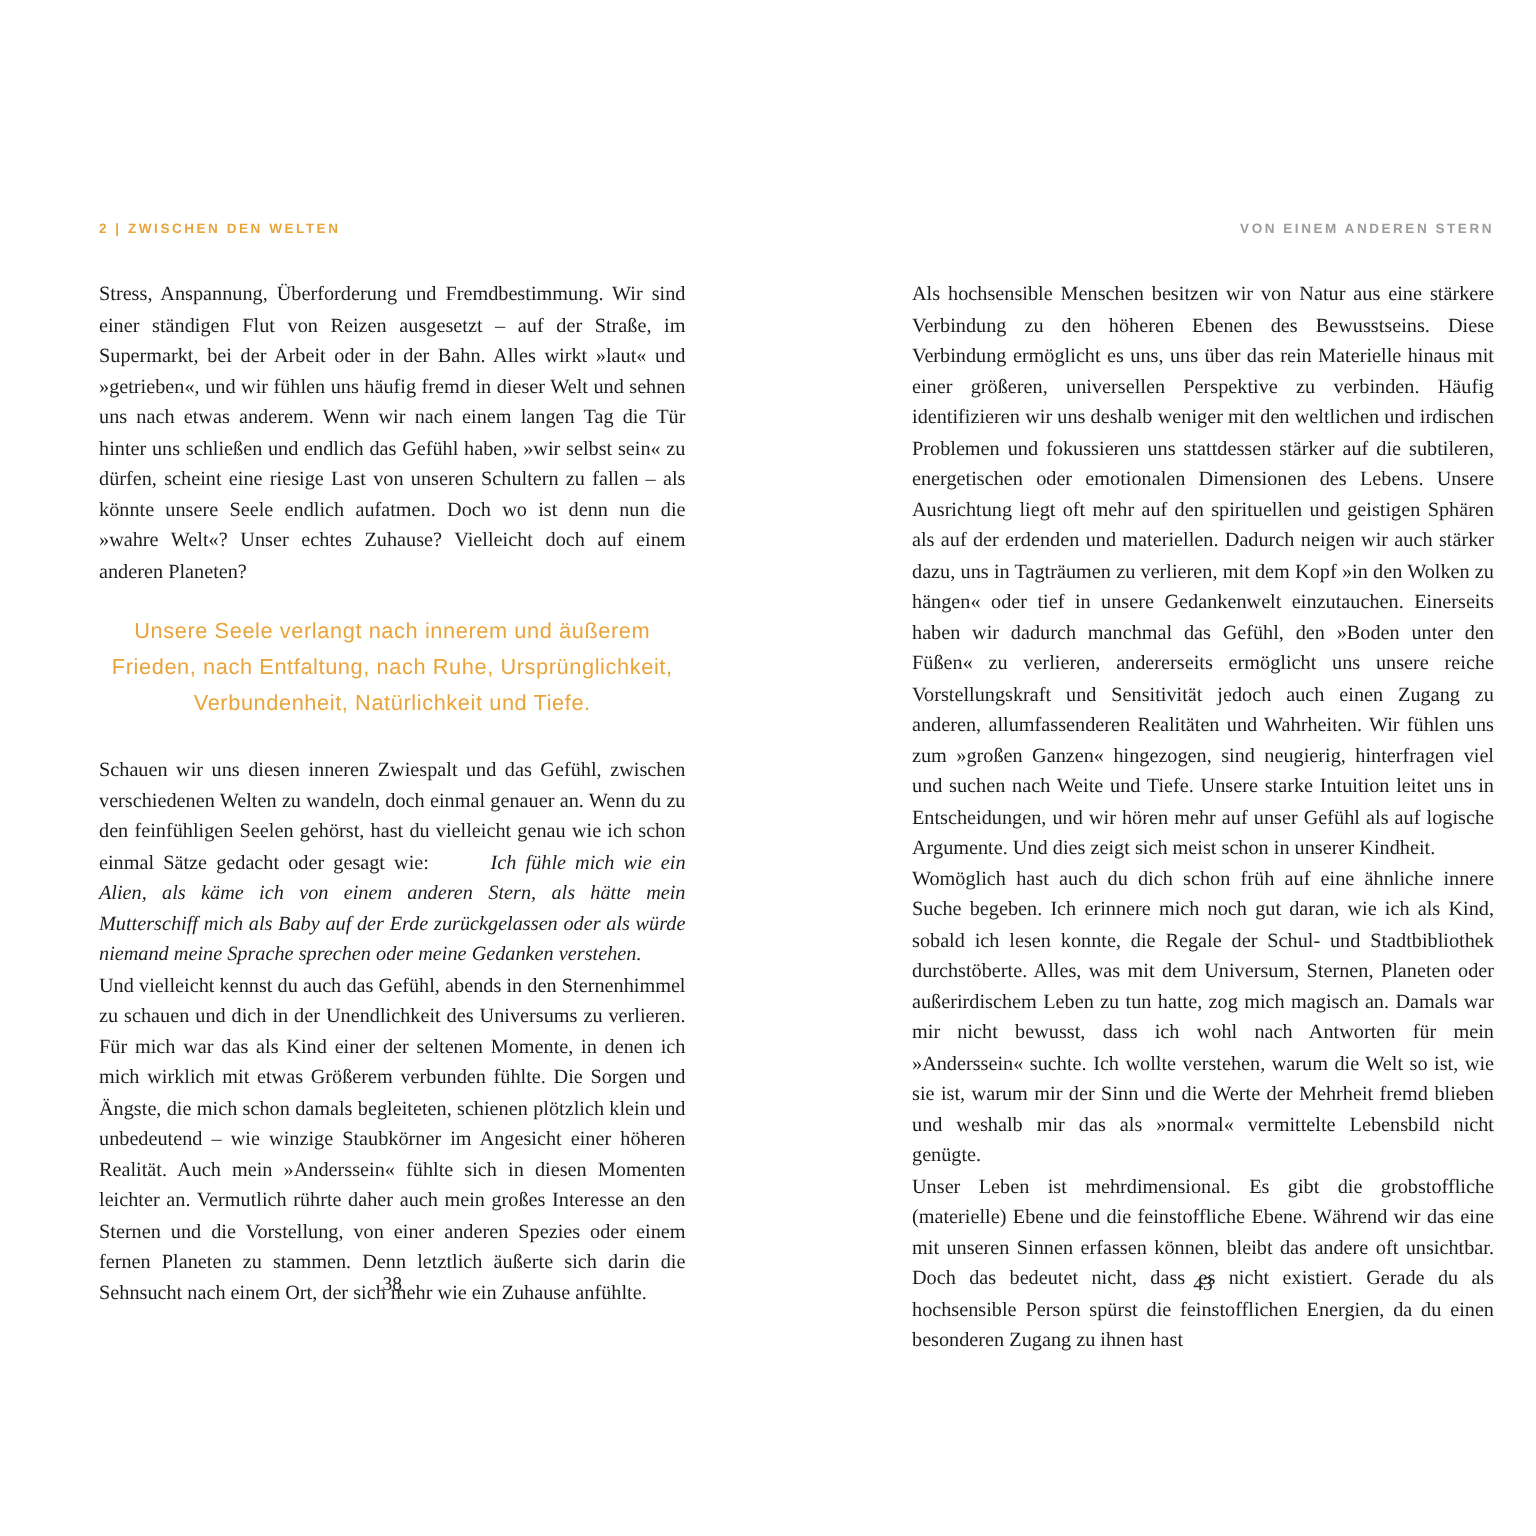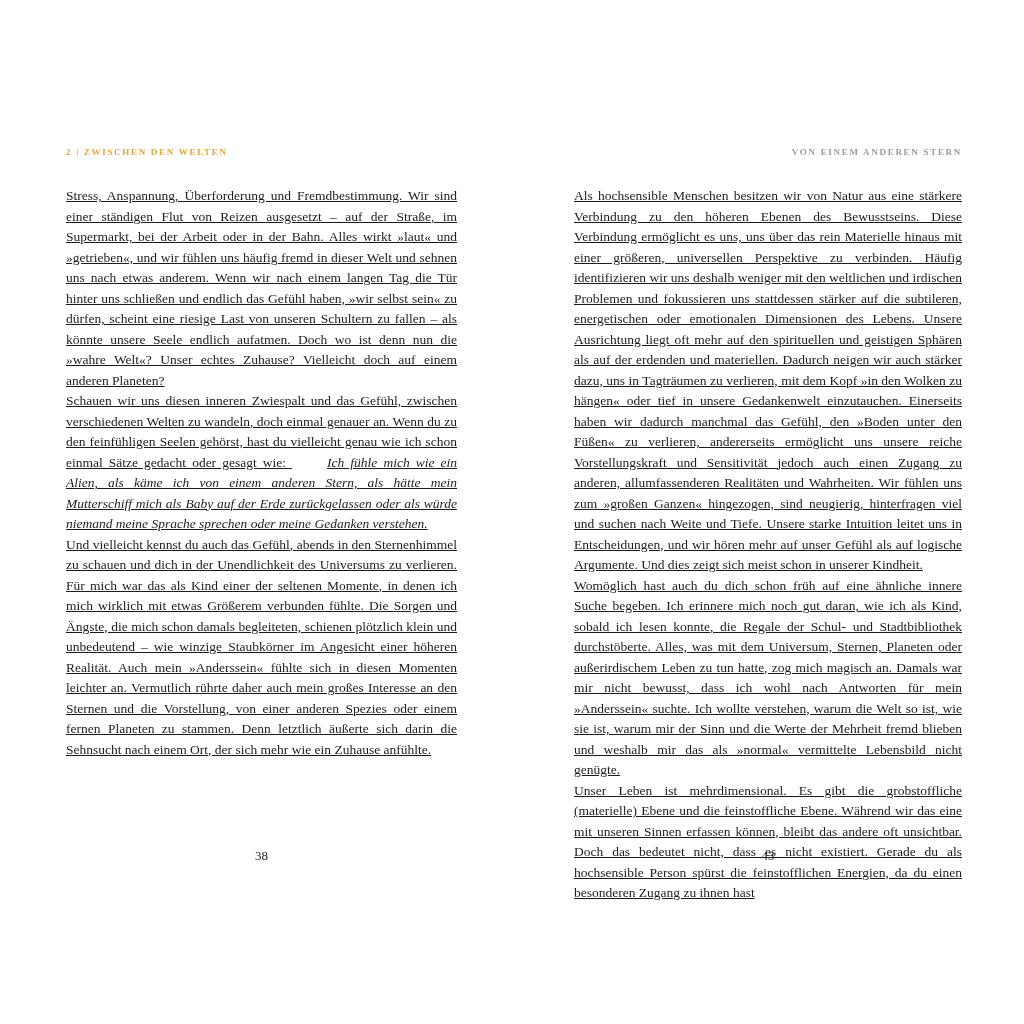--- a/index.html
+++ b/index.html
@@ -6,43 +6,42 @@
   html, body { width: 1024px; height: 1024px; }
   body {
     background: var(--background-color, #ffffff);
     font-family: "Liberation Serif", serif;
     color: var(--body-text-color, #1c1c1c);
     position: relative;
     overflow: hidden;
   }
   .page { position: absolute; top: 147px; }
   .page-left  { left: 66px;  width: 391px; }
-  .page-right { left: 574px; width: 388px; }
+  .page-right { left: 608px; width: 388px; }
 
   .running-header {
-    font-family: Liberation Serif, serif;
+    font-family: Liberation Sans, sans-serif;
     font-size: 9px;
     font-weight: bold;
     letter-spacing: 1.7px;
     text-transform: uppercase;
     color: var(--accent-color, #e8a33b);
     white-space: nowrap;
   }
   .page-right .running-header {
     text-align: right;
     color: var(--header-gray, #9b9b9b);
   }
 
   .body-text {
     margin-top: 29px;
     font-size: 13.5px;
     line-height: 20.5px;
     text-align: justify;
     hyphens: auto;
-    text-decoration: underline;
     -webkit-hyphens: auto;
   }
   .body-text p { margin: 0; }
   .body-text em { font-style: italic; margin-left: 35px; }
 
   .pull-quote {
     font-family: "Liberation Sans", sans-serif;
     color: var(--accent-color, #e8a33b);
     text-align: center;
     font-size: 14.5px;
@@ -64,20 +63,21 @@
 </style>
 </head>
 <body>
 
 <div class="page page-left">
   <div class="running-header">2 | ZWISCHEN DEN WELTEN</div>
 
   <div class="body-text" lang="de">
     <p>Stress, Anspannung, Überforderung und Fremdbestimmung. Wir sind einer ständigen Flut von Reizen ausgesetzt – auf der Straße, im Supermarkt, bei der Arbeit oder in der Bahn. Alles wirkt »laut« und »getrieben«, und wir fühlen uns häufig fremd in dieser Welt und sehnen uns nach etwas anderem. Wenn wir nach einem langen Tag die Tür hinter uns schließen und endlich das Gefühl haben, »wir selbst sein« zu dürfen, scheint eine riesige Last von unseren Schultern zu fallen – als könnte unsere Seele endlich aufatmen. Doch wo ist denn nun die »wahre Welt«? Unser echtes Zuhause? Vielleicht doch auf einem anderen Planeten?</p>
 
+    <div class="pull-quote">Unsere Seele verlangt nach innerem und äußerem Frieden, nach Entfaltung, nach Ruhe, Ursprünglichkeit, Verbundenheit, Natürlichkeit und Tiefe.</div>
 
     <p><span>Schauen wir uns diesen inneren Zwiespalt und das Gefühl, zwischen verschiedenen Welten zu wandeln, doch einmal genauer an. Wenn du zu den feinfühligen Seelen gehörst, hast du vielleicht genau wie ich schon einmal Sätze gedacht oder gesagt wie: </span><em>Ich fühle mich wie ein Alien, als käme ich von einem anderen Stern, als hätte mein Mutterschiff mich als Baby auf der Erde zurückgelassen oder als würde niemand meine Sprache sprechen oder meine Gedanken verstehen.</em></p>
 
     <p>Und vielleicht kennst du auch das Gefühl, abends in den Sternenhimmel zu schauen und dich in der Unendlichkeit des Universums zu verlieren. Für mich war das als Kind einer der seltenen Momente, in denen ich mich wirklich mit etwas Größerem verbunden fühlte. Die Sorgen und Ängste, die mich schon damals begleiteten, schienen plötzlich klein und unbedeutend – wie winzige Staubkörner im Angesicht einer höheren Realität. Auch mein »Anderssein« fühlte sich in diesen Momenten leichter an. Vermutlich rührte daher auch mein großes Interesse an den Sternen und die Vorstellung, von einer anderen Spezies oder einem fernen Planeten zu stammen. Denn letztlich äußerte sich darin die Sehnsucht nach einem Ort, der sich mehr wie ein Zuhause anfühlte.</p>
   </div>
 
   <div class="page-number">38</div>
 </div>
 
 <div class="page page-right">

